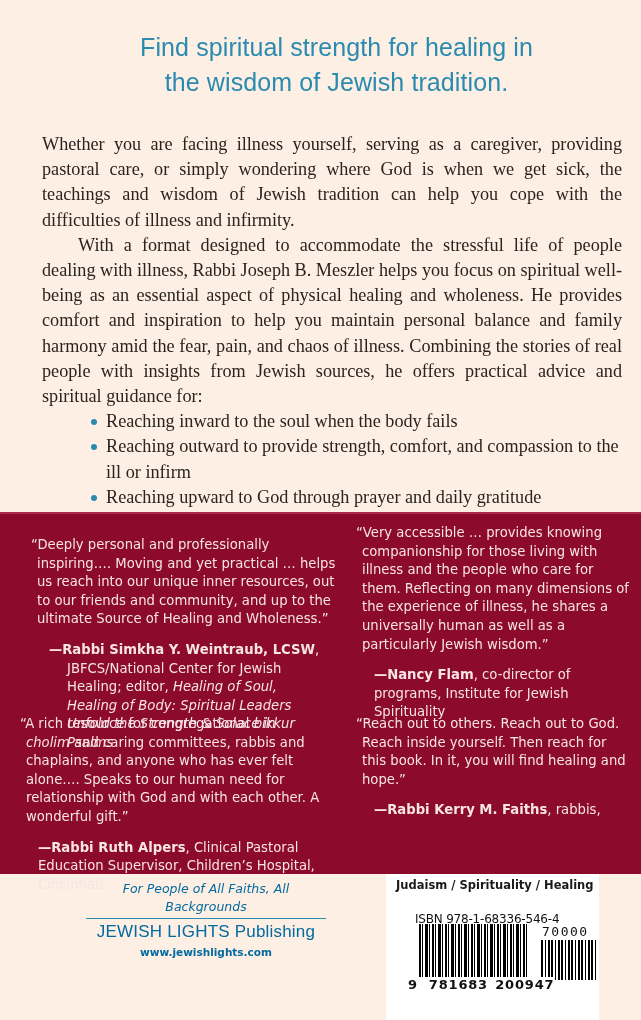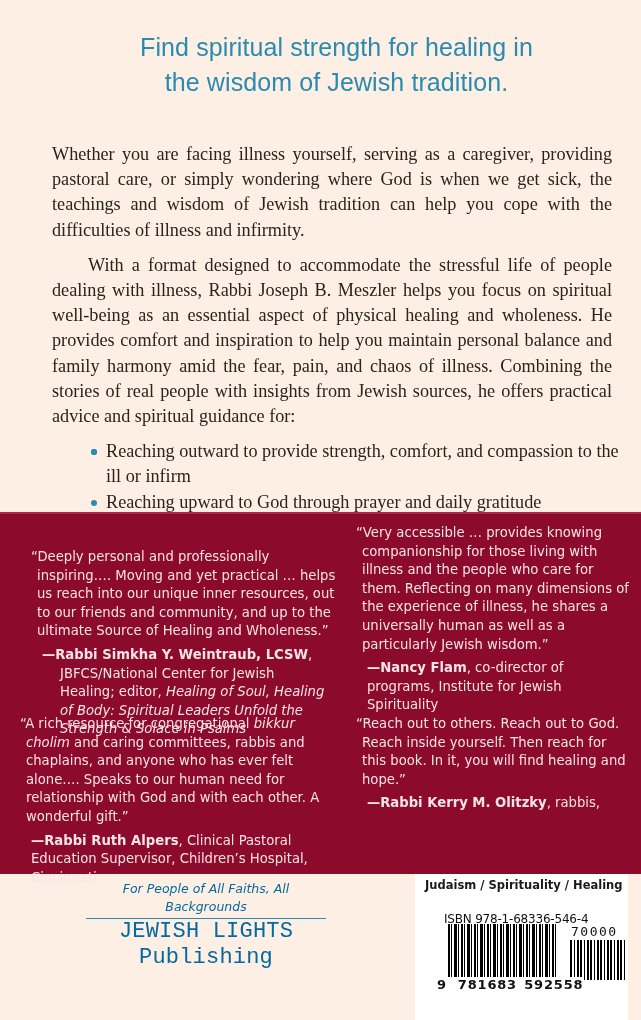--- a/index.html
+++ b/index.html
@@ -13,66 +13,66 @@
     position: absolute; left: 16px; top: 30px; width: 641px;
     text-align: center; color: #2a8ab0;
     font-family: Liberation Sans, sans-serif;
     font-size: 25px; line-height: 35px; letter-spacing: 0.1px;
   }
   .blurb {
     position: absolute; left: 42px; top: 132px; width: 580px;
     color: #2a2420; font-size: 18.2px; line-height: 25.2px;
     text-align: justify;
   }
-  .blurb p { margin: 10px; }
+  .blurb p { margin: 0; }
   .blurb p.indent { text-indent: 36px; }
   .bullets { list-style: none; margin: 0; padding: 0 0 0 48px; }
   .bullets li { position: relative; padding-left: 16px; text-align: left; }
   .bullets li .dot {
     position: absolute; left: 1px; top: 10px; width: 6px; height: 6px;
     border-radius: 50%; background: #2a8ab0;
   }
   .band {
     position: absolute; left: 0; top: 512px; width: 641px; height: 360px;
     background: #8c0a2c;
     border-top: 2px solid #a8294a;
   }
   .quote {
     position: absolute; color: #f7e4e4;
     font-family: "DejaVu Sans", sans-serif;
     font-size: 13.2px; line-height: 18.6px;
   }
   .quote .text { margin: 0; text-indent: -6px; }
-  .quote .attr { margin: 5px; padding-left: 0; }
+  .quote .attr { margin: 12px; padding-left: 0; }
   .quote .attr .name { font-weight: bold; }
   .quote .attr .affil { display: block; padding-left: 18px; }
   .quote em { font-style: italic; }
-  .q1 { left: 37px; top: 548px; width: 300px; }
+  .q1 { left: 37px; top: 536px; width: 300px; }
   .q2 { left: 362px; top: 524px; width: 270px; }
   .q3 { left: 26px; top: 715px; width: 305px; }
   .q4 { left: 362px; top: 715px; width: 270px; }
   .publisher {
     position: absolute; left: 86px; top: 880px; width: 240px;
     text-align: center; color: #0369a1;
   }
   .tagline {
     font-family: "DejaVu Sans", sans-serif; font-style: italic;
     font-size: 12.5px; line-height: 18px;
     border-bottom: 1.5px solid #2a8ab0; padding-bottom: 2px;
   }
   .pubname {
-    font-family: Liberation Mono, monospace; font-size: 22px; line-height: 26px;
+    font-family: Liberation Sans, sans-serif; font-size: 17px; line-height: 26px;
     letter-spacing: 0.2px;
   }
   .website {
     font-family: "DejaVu Sans", sans-serif; font-weight: bold;
     font-size: 10.5px; line-height: 14px;
   }
   .barcode-box {
-    position: absolute; left: 415px; top: 874px; width: 213px; height: 146px;
+    position: absolute; left: 386px; top: 874px; width: 213px; height: 146px;
     background: #ffffff;
   }
   .category {
     position: absolute; left: 10px; top: 4px; width: 200px;
     font-family: "DejaVu Sans", sans-serif; font-weight: bold;
     font-size: 11.5px; color: #1a1a1a; white-space: nowrap;
   }
   .isbn {
     position: absolute; left: 29px; top: 38px;
     font-family: "DejaVu Sans", sans-serif; font-size: 12px; color: #111;
@@ -109,21 +109,21 @@
 
 <div class="headline">
   <div>Find spiritual strength for healing in</div>
   <div>the wisdom of Jewish tradition.</div>
 </div>
 
 <div class="blurb">
   <p>Whether you are facing illness yourself, serving as a caregiver, providing pastoral care, or simply wondering where God is when we get sick, the teachings and wisdom of Jewish tradition can help you cope with the difficulties of illness and infirmity.</p>
   <p class="indent">With a format designed to accommodate the stressful life of people dealing with illness, Rabbi Joseph B. Meszler helps you focus on spiritual well-being as an essential aspect of physical healing and wholeness. He provides comfort and inspiration to help you maintain personal balance and family harmony amid the fear, pain, and chaos of illness. Combining the stories of real people with insights from Jewish sources, he offers practical advice and spiritual guidance for:</p>
   <ul class="bullets">
-    <li><span class="dot"></span></li>
+    <li><span class="dot"></span><span>Reaching inward to the soul when the body fails</span></li>
     <li><span class="dot"></span><span>Reaching outward to provide strength, comfort, and compassion to the ill or infirm</span></li>
     <li><span class="dot"></span><span>Reaching upward to God through prayer and daily gratitude</span></li>
   </ul>
 </div>
 
 <div class="band"></div>
 
 <div class="quote q1">
   <p class="text">“Deeply personal and professionally inspiring.… Moving and yet practical … helps us reach into our unique inner resources, out to our friends and community, and up to the ultimate Source of Healing and Wholeness.”</p>
   <p class="attr">
@@ -142,31 +142,32 @@
 <div class="quote q3">
   <p class="text"><span>“A rich resource for congregational </span><em>bikkur cholim</em><span> and caring committees, rabbis and chaplains, and anyone who has ever felt alone…. Speaks to our human need for relationship with God and with each other. A wonderful gift.”</span></p>
   <p class="attr">
     <span class="name">—Rabbi Ruth Alpers</span><span>, Clinical Pastoral Education Supervisor, Children’s Hospital, Cincinnati</span>
   </p>
 </div>
 
 <div class="quote q4">
   <p class="text">“Reach out to others. Reach out to God. Reach inside yourself. Then reach for this book. In it, you will find healing and hope.”</p>
   <p class="attr">
-    <span class="name">—Rabbi Kerry M. Olitzky</span><span>, rabbis,</span>
+    <span class="name">—Rabbi Kerry M. Faiths</span><span>, rabbis,</span>
   </p>
 </div>
 
 <div class="publisher">
   <div class="tagline">For People of All Faiths, All Backgrounds</div>
   <div class="pubname">JEWISH LIGHTS Publishing</div>
+  <div class="website">www.jewishlights.com</div>
 </div>
 
 <div class="barcode-box">
   <div class="category">Judaism / Spirituality / Healing</div>
   <div class="isbn">ISBN 978-1-68336-546-4</div>
   <div class="bars-main"></div>
   <div class="addon-num">70000</div>
   <div class="bars-add"></div>
   <div class="digits">
-    <span class="lead">9</span><span class="grp">781683</span>&nbsp;<span class="grp">592558</span>
+    <span class="lead">9</span><span class="grp">781683</span>&nbsp;<span class="grp">200947</span>
   </div>
 </div>
 
 </body></html>

